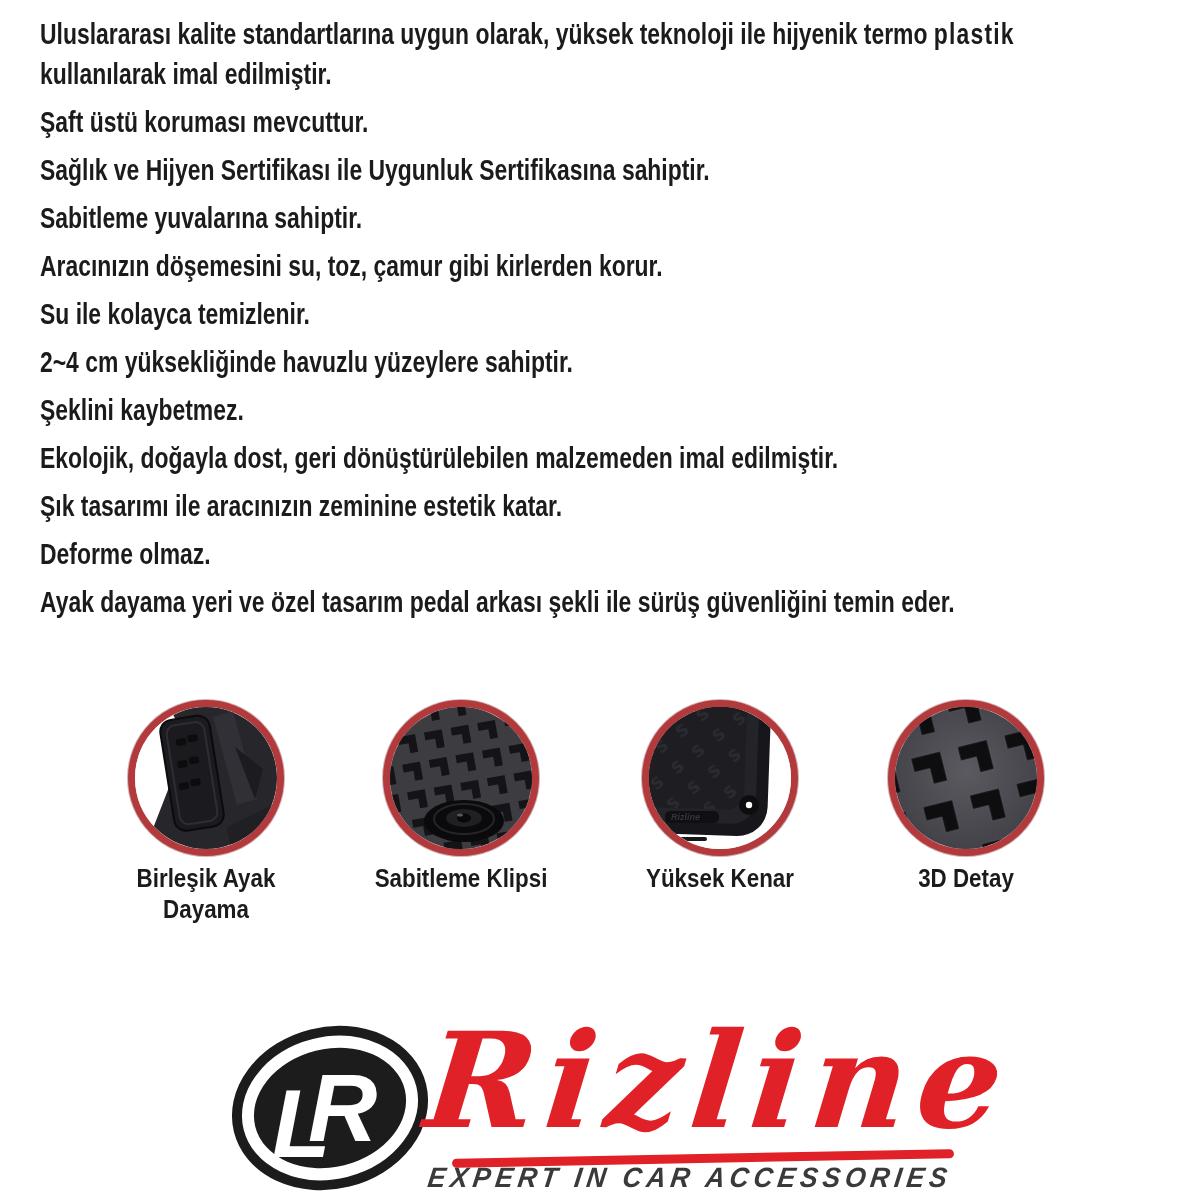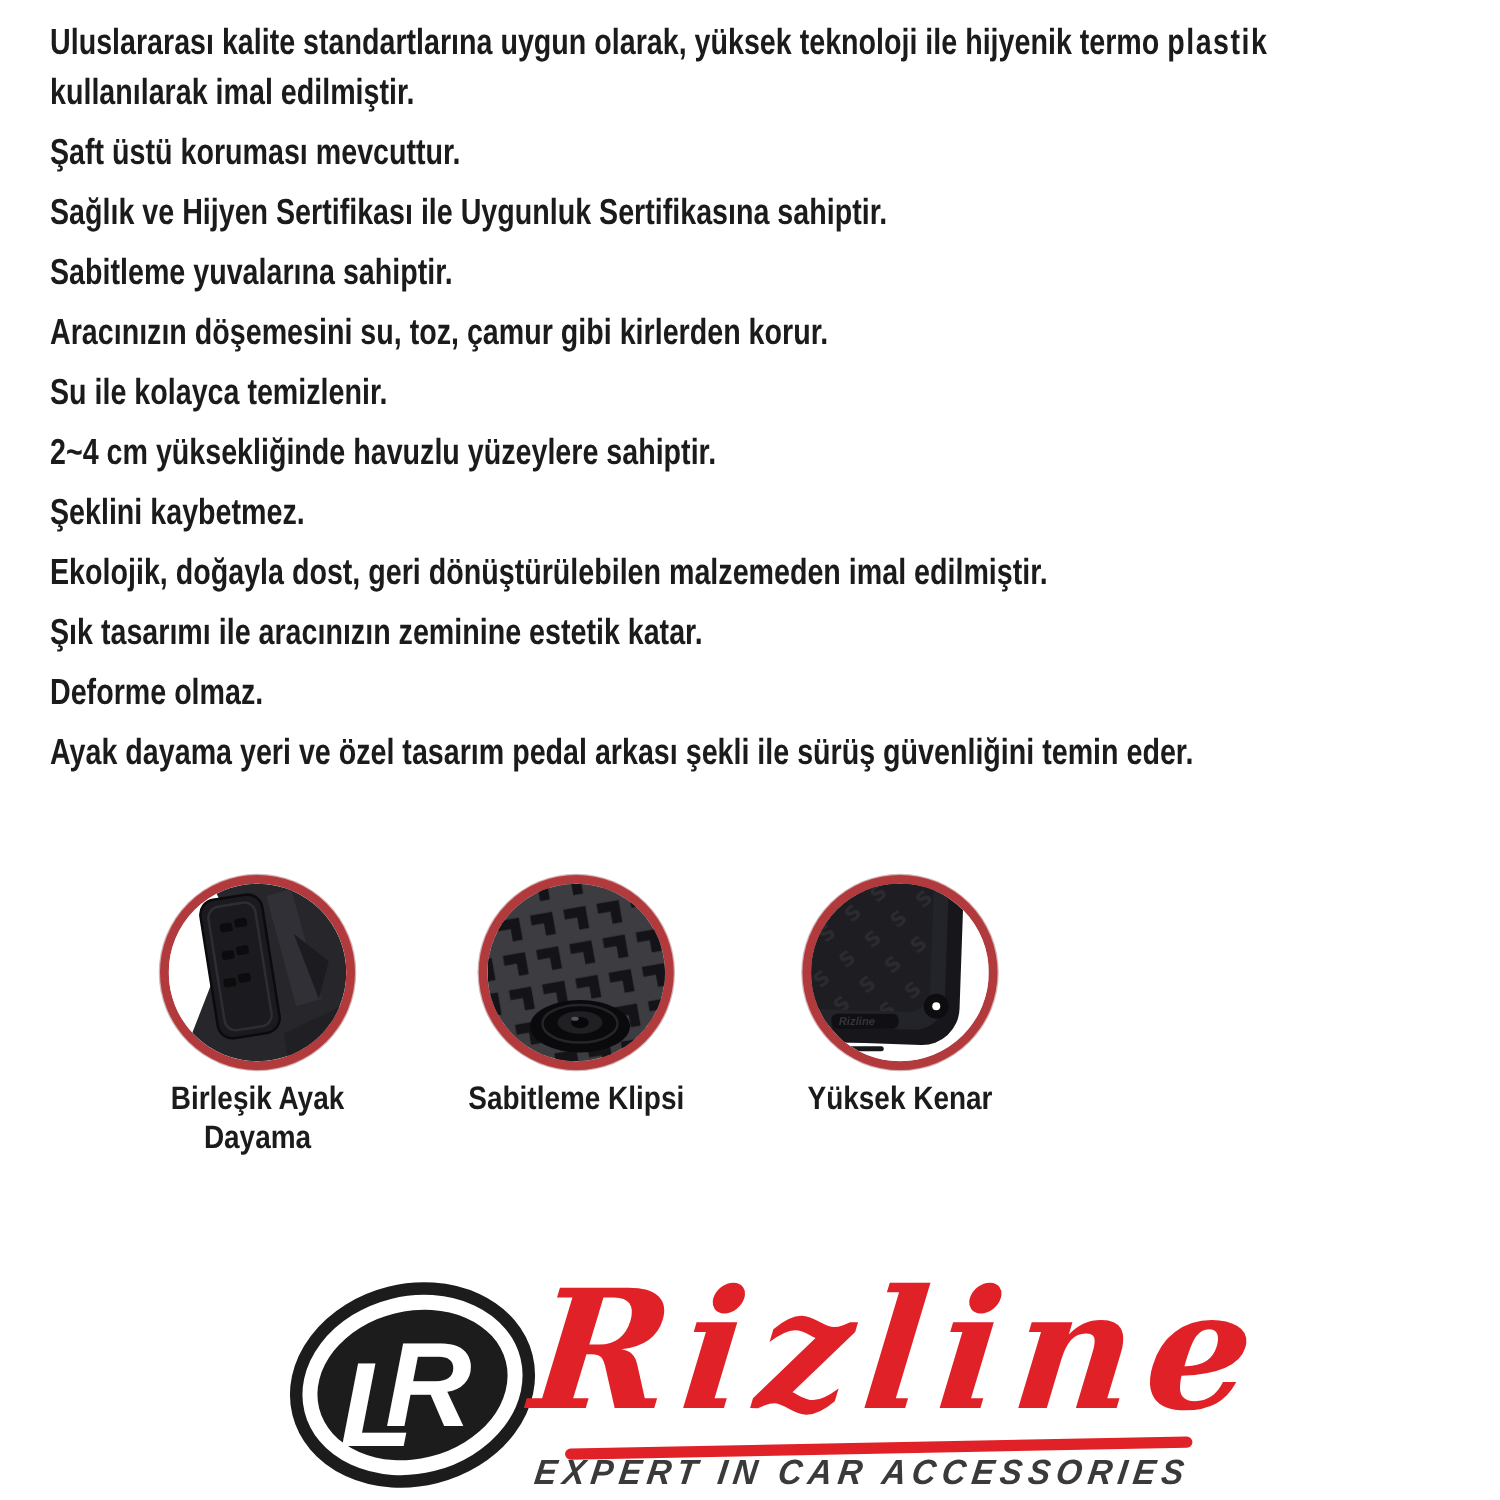--- a/index.html
+++ b/index.html
@@ -166,20 +166,41 @@
           <rect x="2" y="122" width="64" height="5" rx="2.5" fill="#17171b"></rect>
           <rect x="6" y="130" width="52" height="4" rx="2" fill="#17171b"></rect>
         </svg>
       </div>
       <div class="caption">
         <div>Yüksek Kenar</div>
         <div></div>
       </div>
     </div>
 
+    <div class="highlight h4">
+      <div class="photo-circle">
+        <svg width="142" height="142" viewBox="0 0 142 142">
+          <defs>
+            <radialGradient id="g4" cx="50%" cy="45%" r="65%">
+              <stop offset="0" stop-color="#5a5a60"></stop>
+              <stop offset="1" stop-color="#3e3e44"></stop>
+            </radialGradient>
+            <pattern id="p7L" width="48" height="50" patternUnits="userSpaceOnUse" patternTransform="rotate(-14)">
+              <path d="M3,4 h30 v30 h-14 v-16 h-16 z" fill="#0e0e11" stroke="#6a6a70" stroke-width="1" stroke-opacity="0.35"></path>
+            </pattern>
+          </defs>
+          <rect width="142" height="142" fill="url(#g4)"></rect>
+          <rect width="142" height="142" fill="url(#p7L)"></rect>
+        </svg>
+      </div>
+      <div class="caption">
+        <div>3D Detay</div>
+        <div></div>
+      </div>
+    </div>
 
   </div>
 
   <div class="brand">
     <svg class="logo-mark" width="205" height="170" viewBox="0 0 205 170">
       <g transform="rotate(-14 102 85)">
         <ellipse cx="102" cy="85" rx="94" ry="76" fill="#ffffff" stroke="#1c1c1c" stroke-width="10"></ellipse>
         <ellipse cx="102" cy="85" rx="77" ry="59" fill="#1c1c1c"></ellipse>
       </g>
       <text class="mono" x="80" y="118" font-size="96">R</text>

